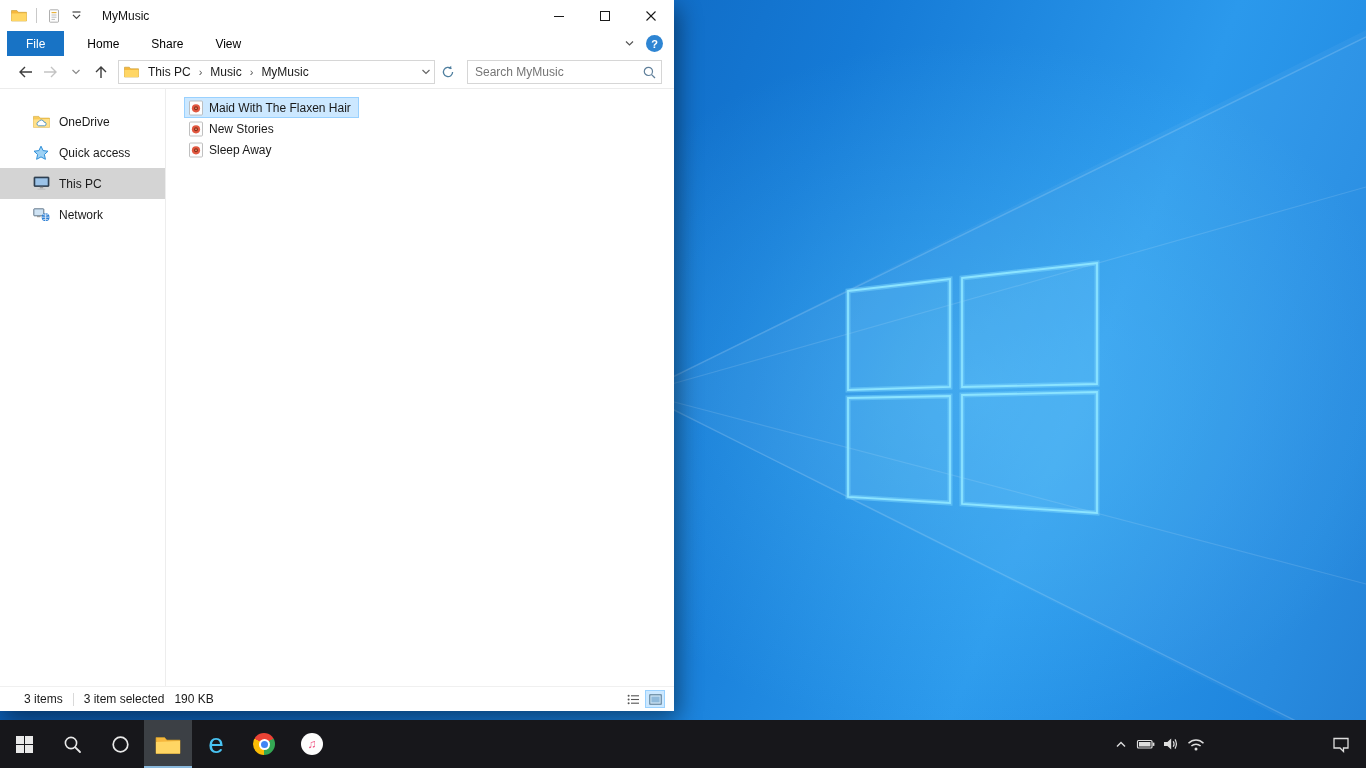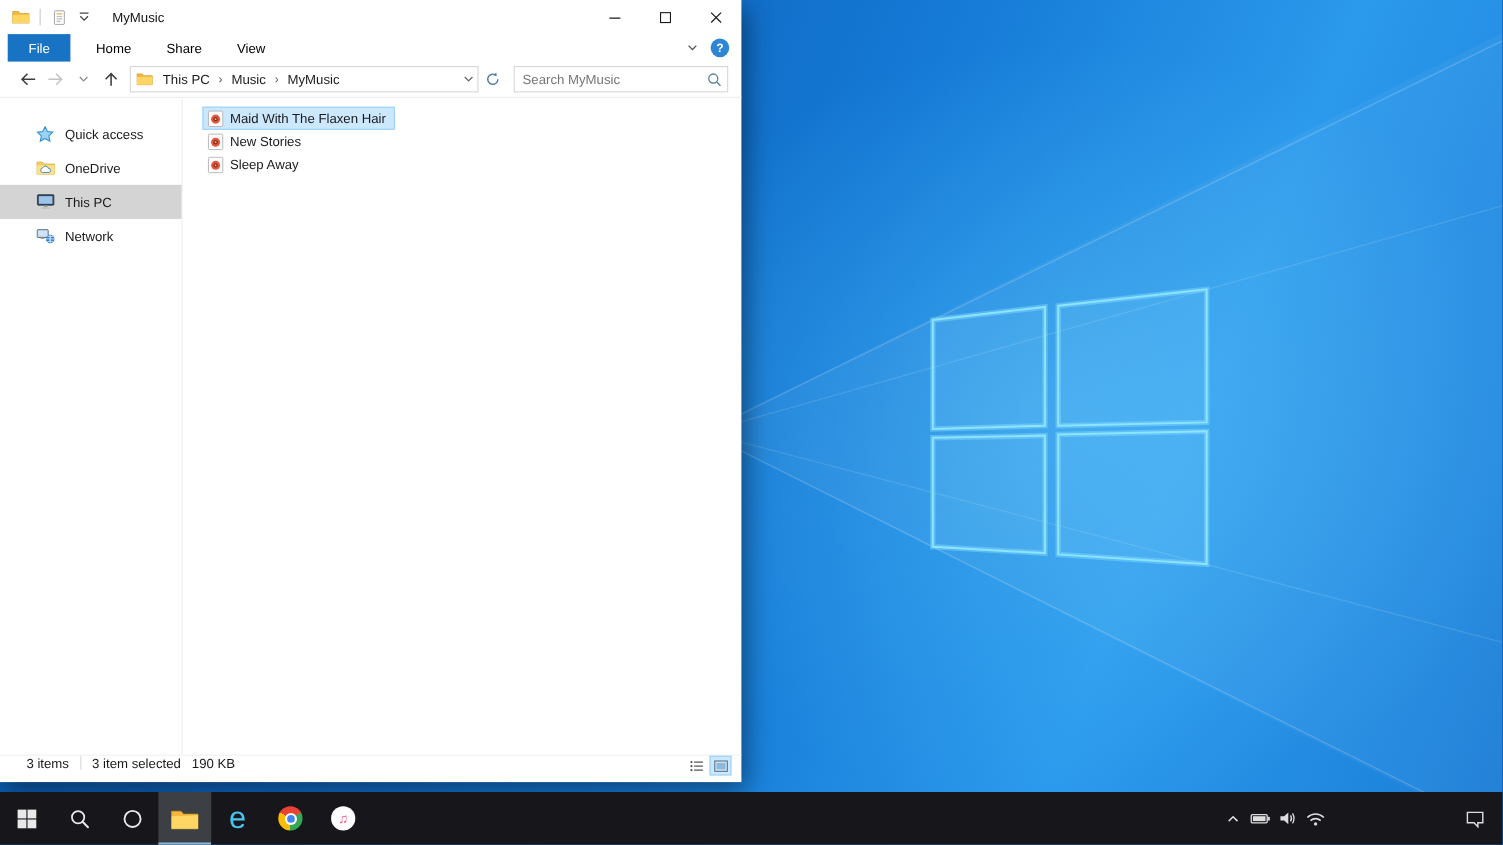--- a/index.html
+++ b/index.html
@@ -58,21 +58,21 @@
   .side-item { height:31px; display:flex; align-items:center; padding-left:32px; gap:9px; cursor:default; }
   .side-item.selected { background:#d4d4d4; }
   .side-icon { width:18px; display:flex; justify-content:center; }
 
   .filelist { flex:1; padding:8px 0 0 18px;text-align:right; }
   .file-item { display:flex; align-items:center; gap:5px; height:21px; padding:0 7px 0 3px;
                border:1px solid transparent; width:max-content; cursor:default; }
   .file-item.selected { background:#cce8ff; border-color:#99d1ff; }
   .file-icon { width:16px; height:16px; display:flex; }
 
-  .statusbar { height:25px; flex:0 0 auto; display:flex; align-items:flex-start; padding-left:24px;
+  .statusbar { height:25px; flex:0 0 auto; display:flex; align-items:center; padding-left:24px;
                font-size:12px; color:#1a1a1a; border-top:1px solid #f0f0f0; }
   .status-sep { width:1px; height:13px; background:#d9d9d9; margin:0 10px; }
   .status-size { margin-left:10px; }
   .view-buttons { margin-left:auto; display:flex; gap:2px; padding-right:9px; }
   .view-btn { width:20px; height:18px; display:flex; align-items:center; justify-content:center;
               border:1px solid transparent; background:transparent; }
   .view-btn.active { background:#cce8ff; border-color:#99d1ff; }
 
   
   .taskbar { position:absolute; left:0; bottom:0; width:1366px; height:48px; background:#17171b;
@@ -237,35 +237,35 @@
             <line x1="8.6" y1="8.6" x2="12" y2="12" stroke="#5f7f9a" stroke-width="1.3"></line>
           </svg>
       </span>
     </div>
   </div>
 
   <div class="win-body">
     <div class="sidebar">
       <div class="side-item">
         <span class="side-icon">
-          <svg width="16" height="16" viewBox="0 0 16 16">
-              <polygon points="8,1.2 10.1,5.6 15,6.2 11.4,9.5 12.4,14.3 8,11.9 3.6,14.3 4.6,9.5 1,6.2 5.9,5.6" fill="#9ed2f5" stroke="#2f8fd8" stroke-width="1"></polygon>
-            </svg>
-        </span>
-        <span>Quick access</span>
-      </div>
-      <div class="side-item">
-        <span class="side-icon">
           <svg width="17" height="13" viewBox="0 0 17 13">
               <path d="M0.5 1.4 h5.3 l1.4 1.7 h9.3 V12.3 H0.5 Z" fill="#f9cb59" stroke="#d0a73a" stroke-width="0.6"></path>
               <path d="M0.5 4.4 L16.5 4 V12.3 H0.5 Z" fill="#ffe08a"></path>
               <path d="M5.5 10.8 a2.1 2.1 0 0 1 0.3-4.1 a2.8 2.8 0 0 1 5.3 0.5 a1.8 1.8 0 0 1 0.4 3.6 Z" fill="#fff" stroke="#1b77c0" stroke-width="0.7"></path>
             </svg>
         </span>
         <span>OneDrive</span>
+      </div>
+      <div class="side-item">
+        <span class="side-icon">
+          <svg width="16" height="16" viewBox="0 0 16 16">
+              <polygon points="8,1.2 10.1,5.6 15,6.2 11.4,9.5 12.4,14.3 8,11.9 3.6,14.3 4.6,9.5 1,6.2 5.9,5.6" fill="#9ed2f5" stroke="#2f8fd8" stroke-width="1"></polygon>
+            </svg>
+        </span>
+        <span>Quick access</span>
       </div>
       <div class="side-item selected">
         <span class="side-icon">
           <svg width="17" height="15" viewBox="0 0 17 15">
               <rect x="1" y="1" width="15" height="9.5" rx="0.8" fill="#33475c" stroke="#22303f" stroke-width="0.7"></rect>
               <rect x="2.3" y="2.3" width="12.4" height="7" fill="#9cc3e8"></rect>
               <rect x="6.8" y="10.8" width="3.4" height="1.6" fill="#9b9b9b"></rect>
               <rect x="4.6" y="12.6" width="7.8" height="1.4" fill="#c3c3c3"></rect>
             </svg>
         </span>

